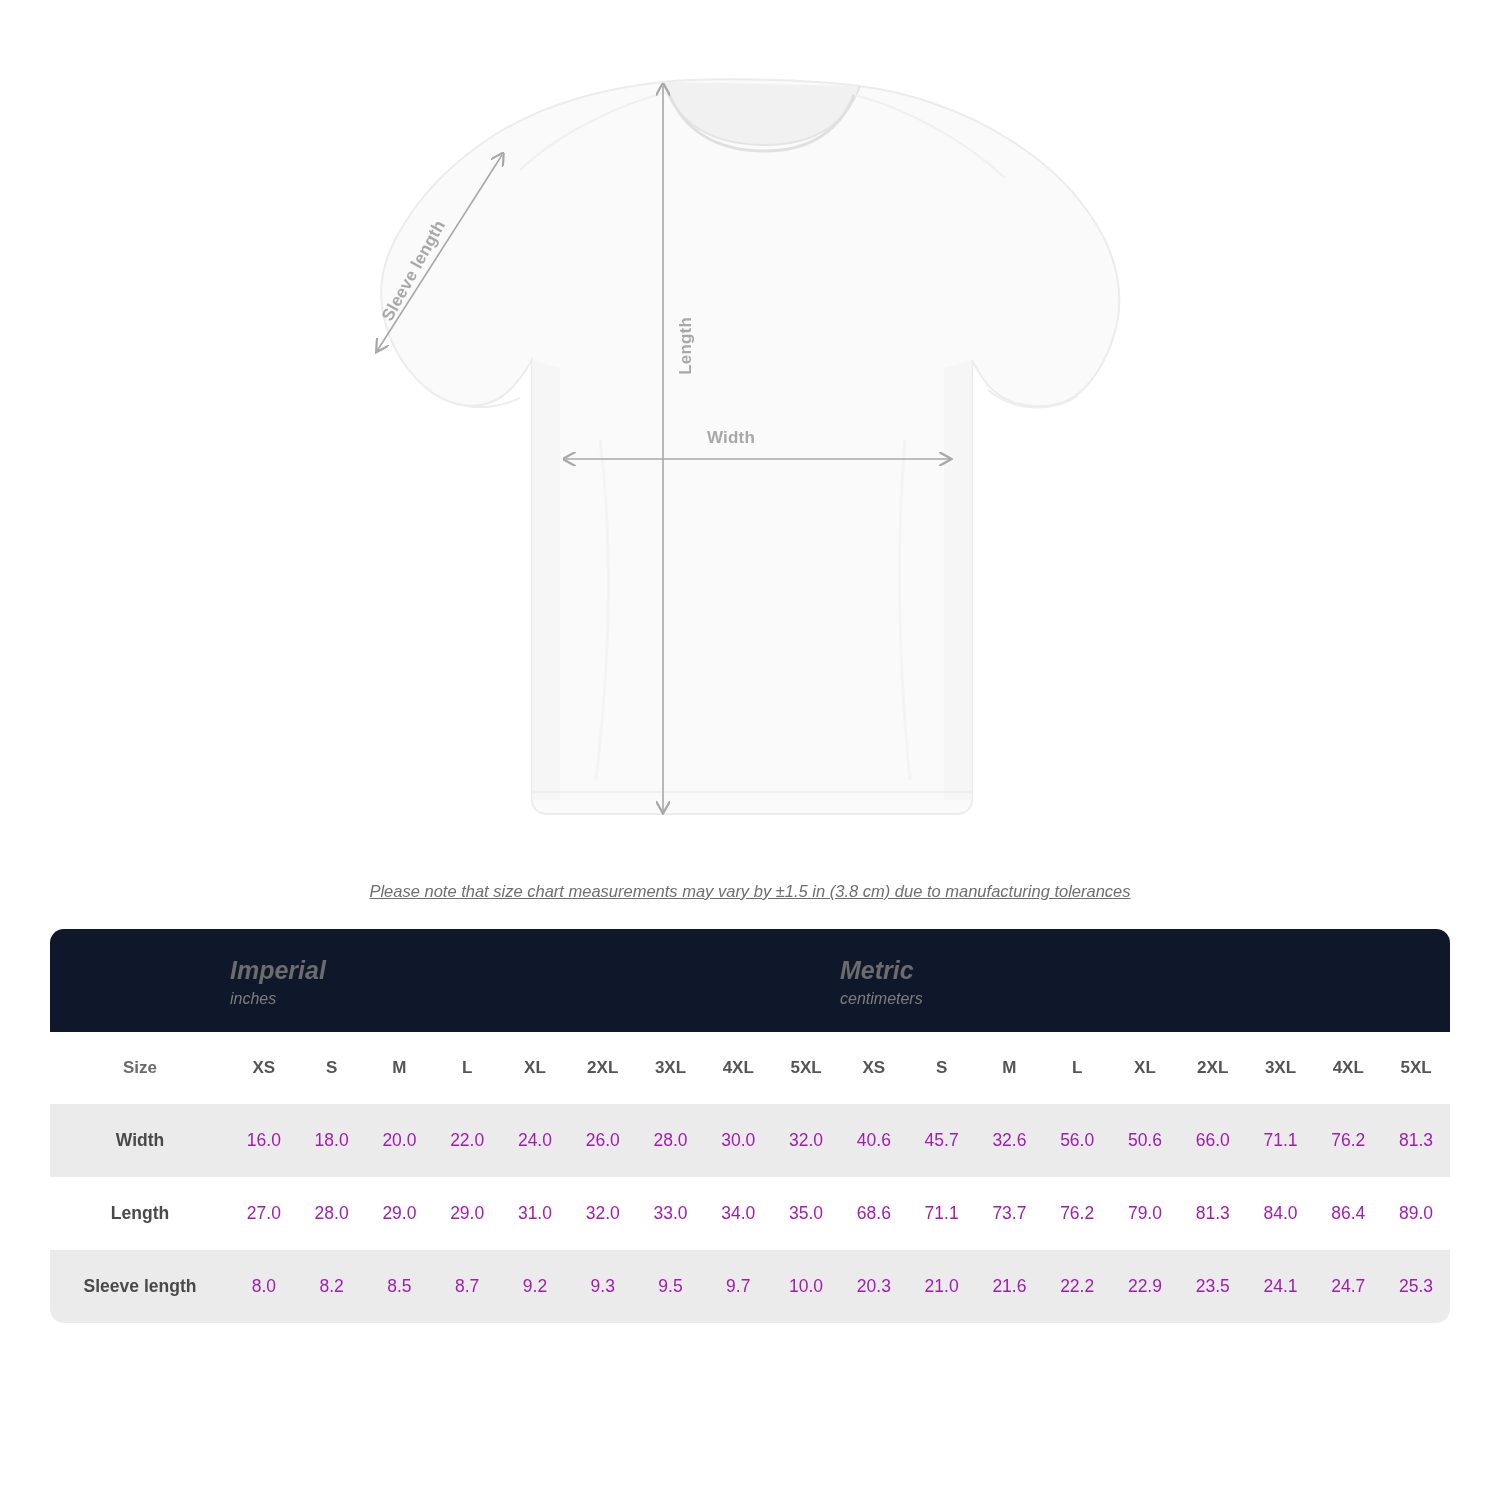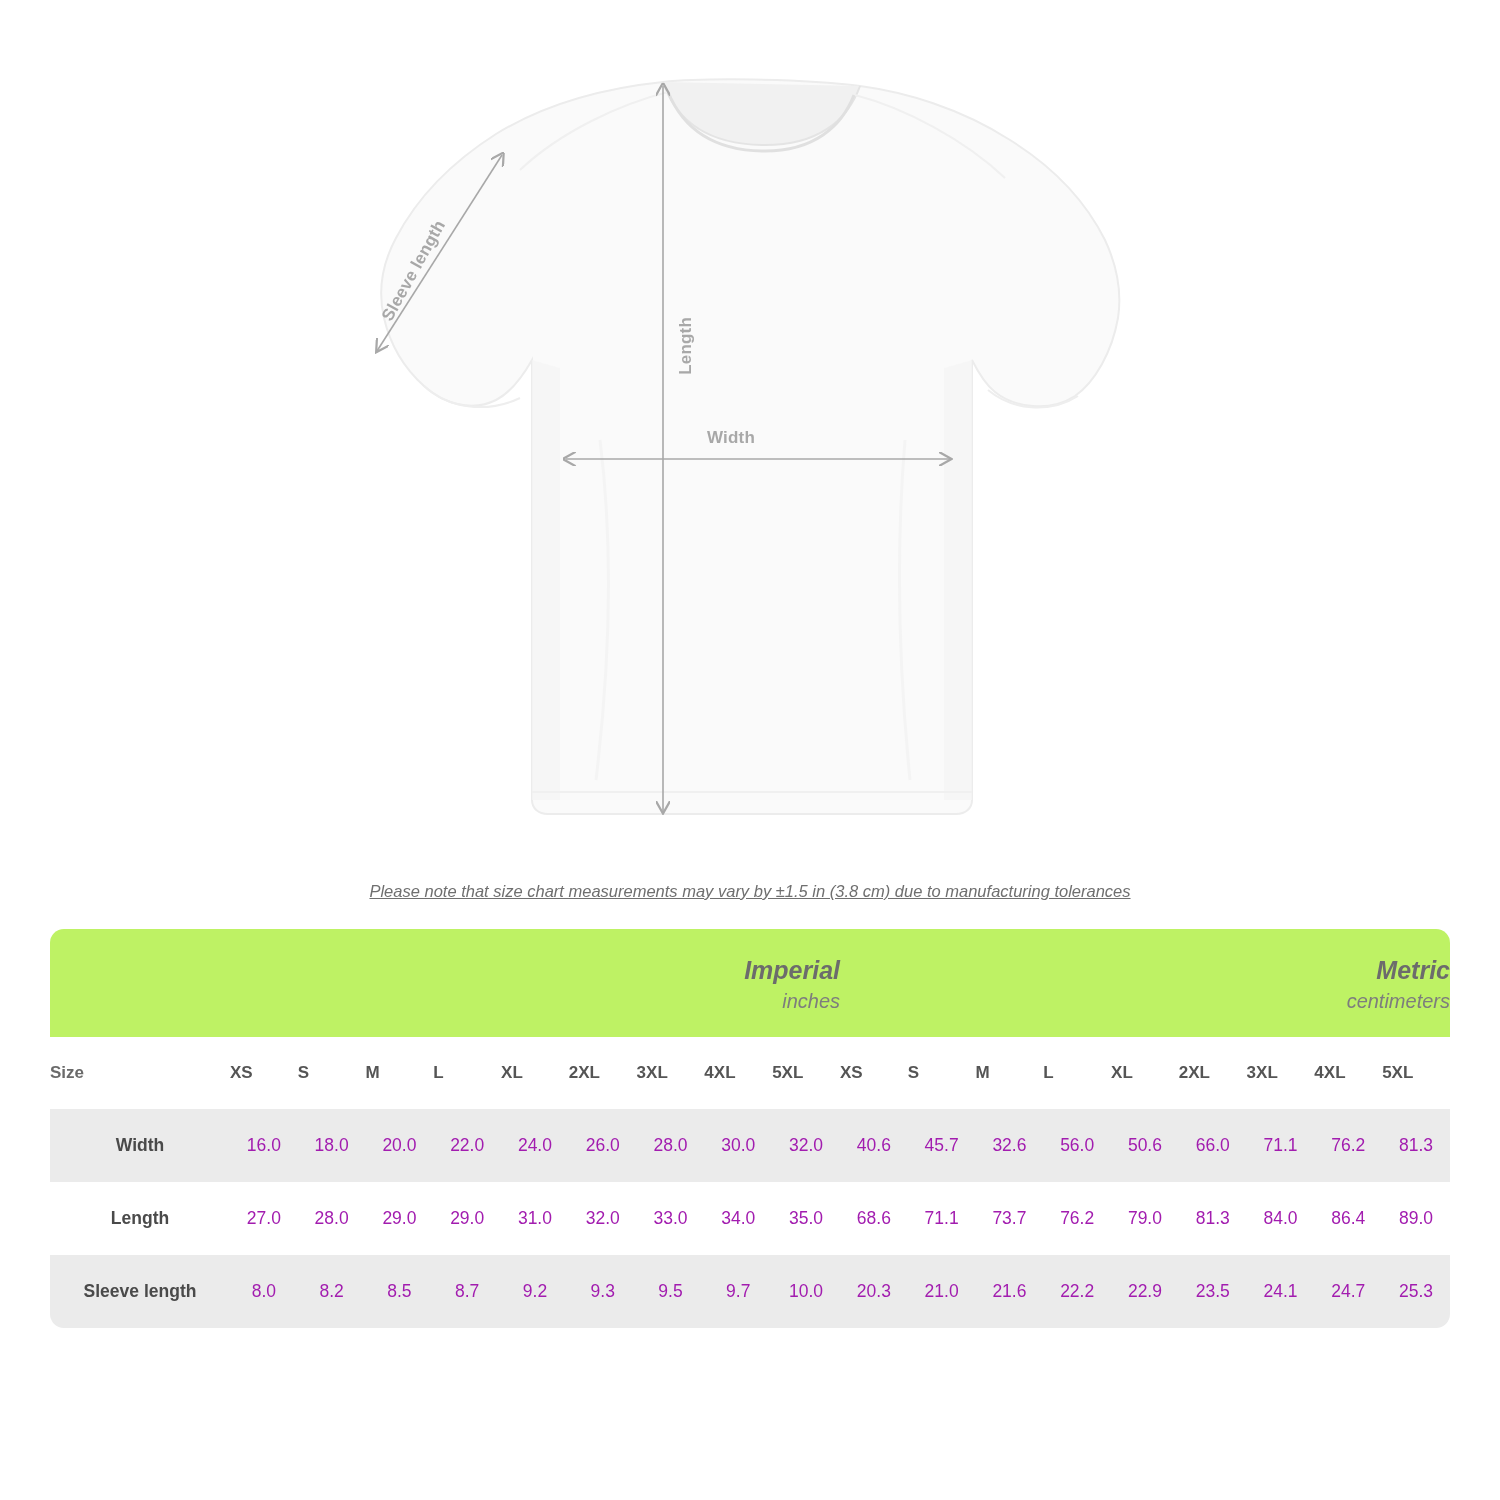--- a/index.html
+++ b/index.html
@@ -77,41 +77,42 @@
   }
   table.size-table {
     border-collapse: collapse;
     width: 1400px;
     table-layout: fixed;
   }
   table.size-table col.label-col { width: 180px; }
   table.size-table col.data-col { width: 67.77px; }
 
   .unit-header td {
-    background: #bef264;
-    text-align: right;
+    background: #0f172a;
+    text-align: left;
     padding: 26px 0 24px 0;
     border: none;
   }
   .unit-name {
     font-size: 25px;
     font-weight: bold;
     font-style: italic;
     color: #6c6c6c;
     line-height: 1.25;
   }
   .unit-sub {
-    font-size: 20px;
+    font-size: 16px;
     font-style: italic;
     color: #7d7d7d;
     margin-top: 4px;
   }
 
   .size-row td {
     background: #ffffff;
+    text-align: center;
     font-size: 17px;
     font-weight: bold;
     color: #555555;
     padding: 26px 0;
   }
   .size-row td.rowhead {
     color: #6a6a6a;
   }
 
   .data-row td {

